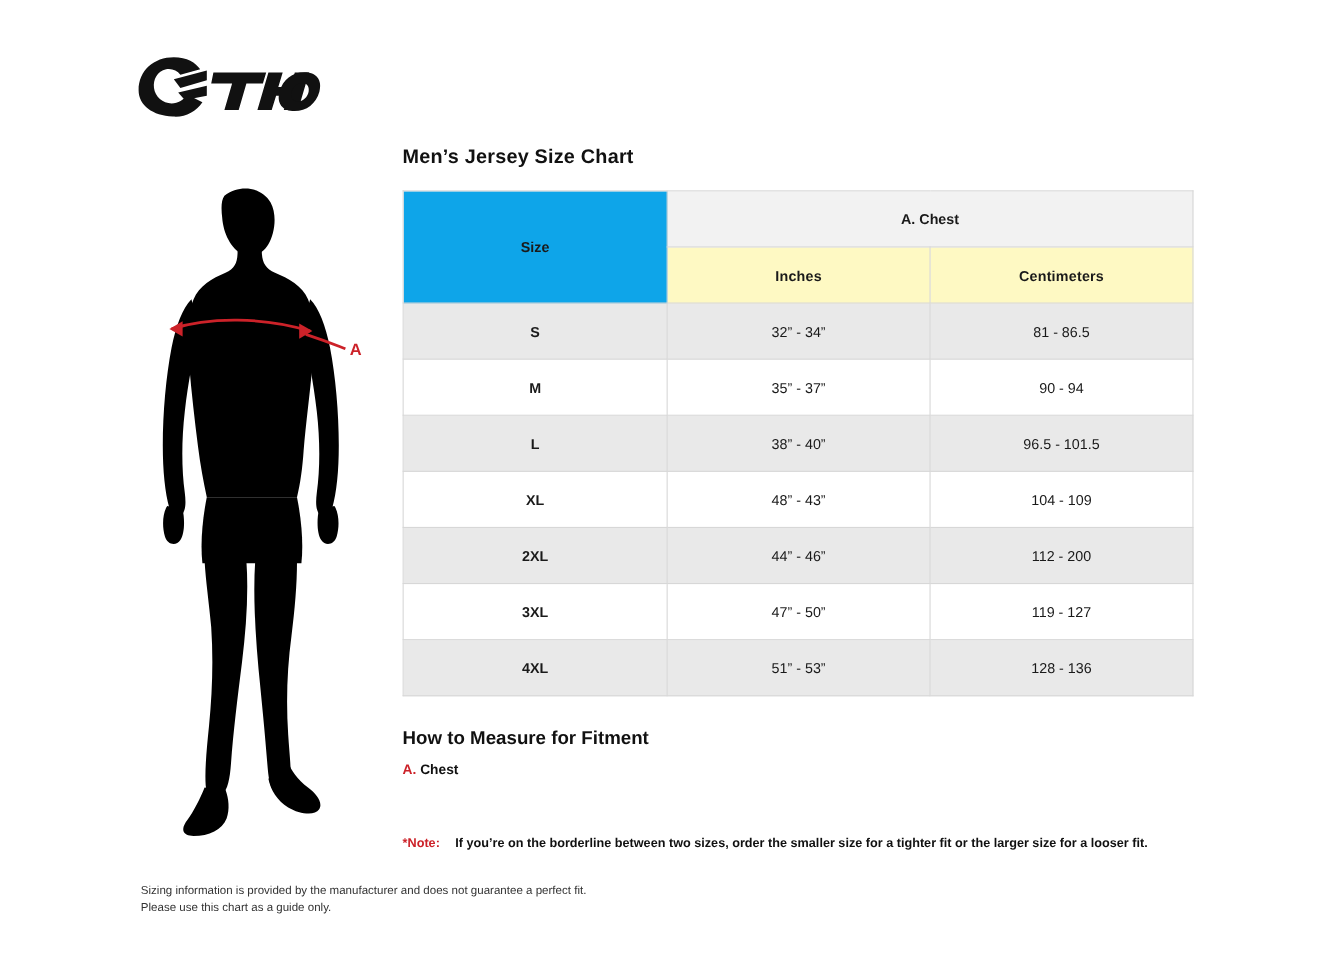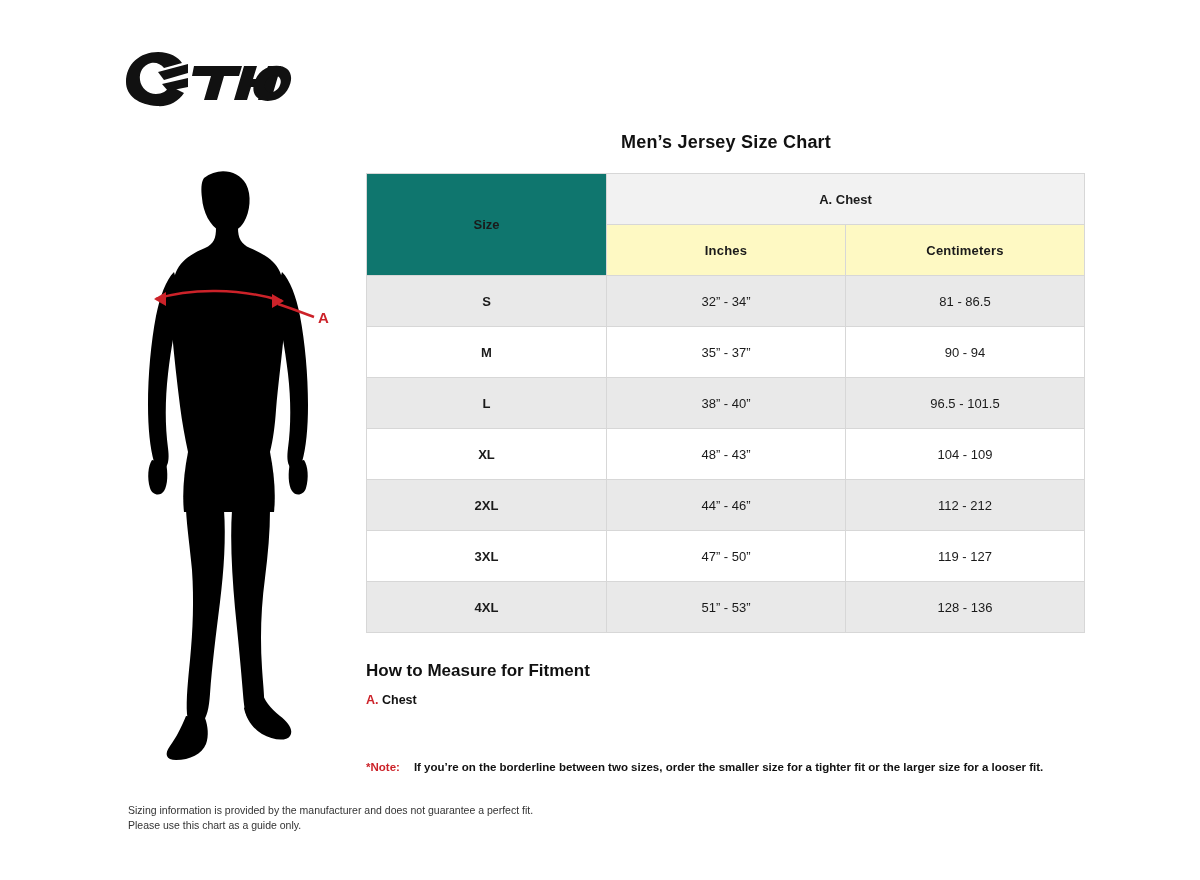--- a/index.html
+++ b/index.html
@@ -39,42 +39,41 @@
     left: 366px; top: 132px;
     width: 720px;
   }
 
   .chart-title {
     font-size: 18px;
     font-weight: bold;
     letter-spacing: 0.2px;
     color: #111;
     margin: 0 0 20px 0;
-    text-align: center;
   }
 
   table.size-table {
     border-collapse: collapse;
     width: 719px;
     table-layout: fixed;
   }
   table.size-table td, table.size-table th {
     border: 1px solid #d7d7d7;
     text-align: center;
     font-size: 13px;
     color: #1a1a1a;
     padding: 0;
     height: 51px;
     vertical-align: middle;
   }
   th.size-head {
     width: 240px;
     font-weight: bold;
     font-size: 13px;
-    background: #0f766e;
+    background: #0ea5e9;
     height: 80px;
   }
   th.chest-head {
     background: #f2f2f2;
     font-weight: bold;
     font-size: 15px;
     height: 49px;
   }
   th.unit-head {
     background: #fef9c3;
@@ -220,21 +219,21 @@
           <td class="val-cell">96.5 - 101.5</td>
         </tr>
         <tr class="row-even">
           <td class="size-cell">XL</td>
           <td class="val-cell">48” - 43”</td>
           <td class="val-cell">104 - 109</td>
         </tr>
         <tr class="row-odd">
           <td class="size-cell">2XL</td>
           <td class="val-cell">44” - 46”</td>
-          <td class="val-cell">112 - 212</td>
+          <td class="val-cell">112 - 200</td>
         </tr>
         <tr class="row-even">
           <td class="size-cell">3XL</td>
           <td class="val-cell">47” - 50”</td>
           <td class="val-cell">119 - 127</td>
         </tr>
         <tr class="row-odd">
           <td class="size-cell">4XL</td>
           <td class="val-cell">51” - 53”</td>
           <td class="val-cell">128 - 136</td>

